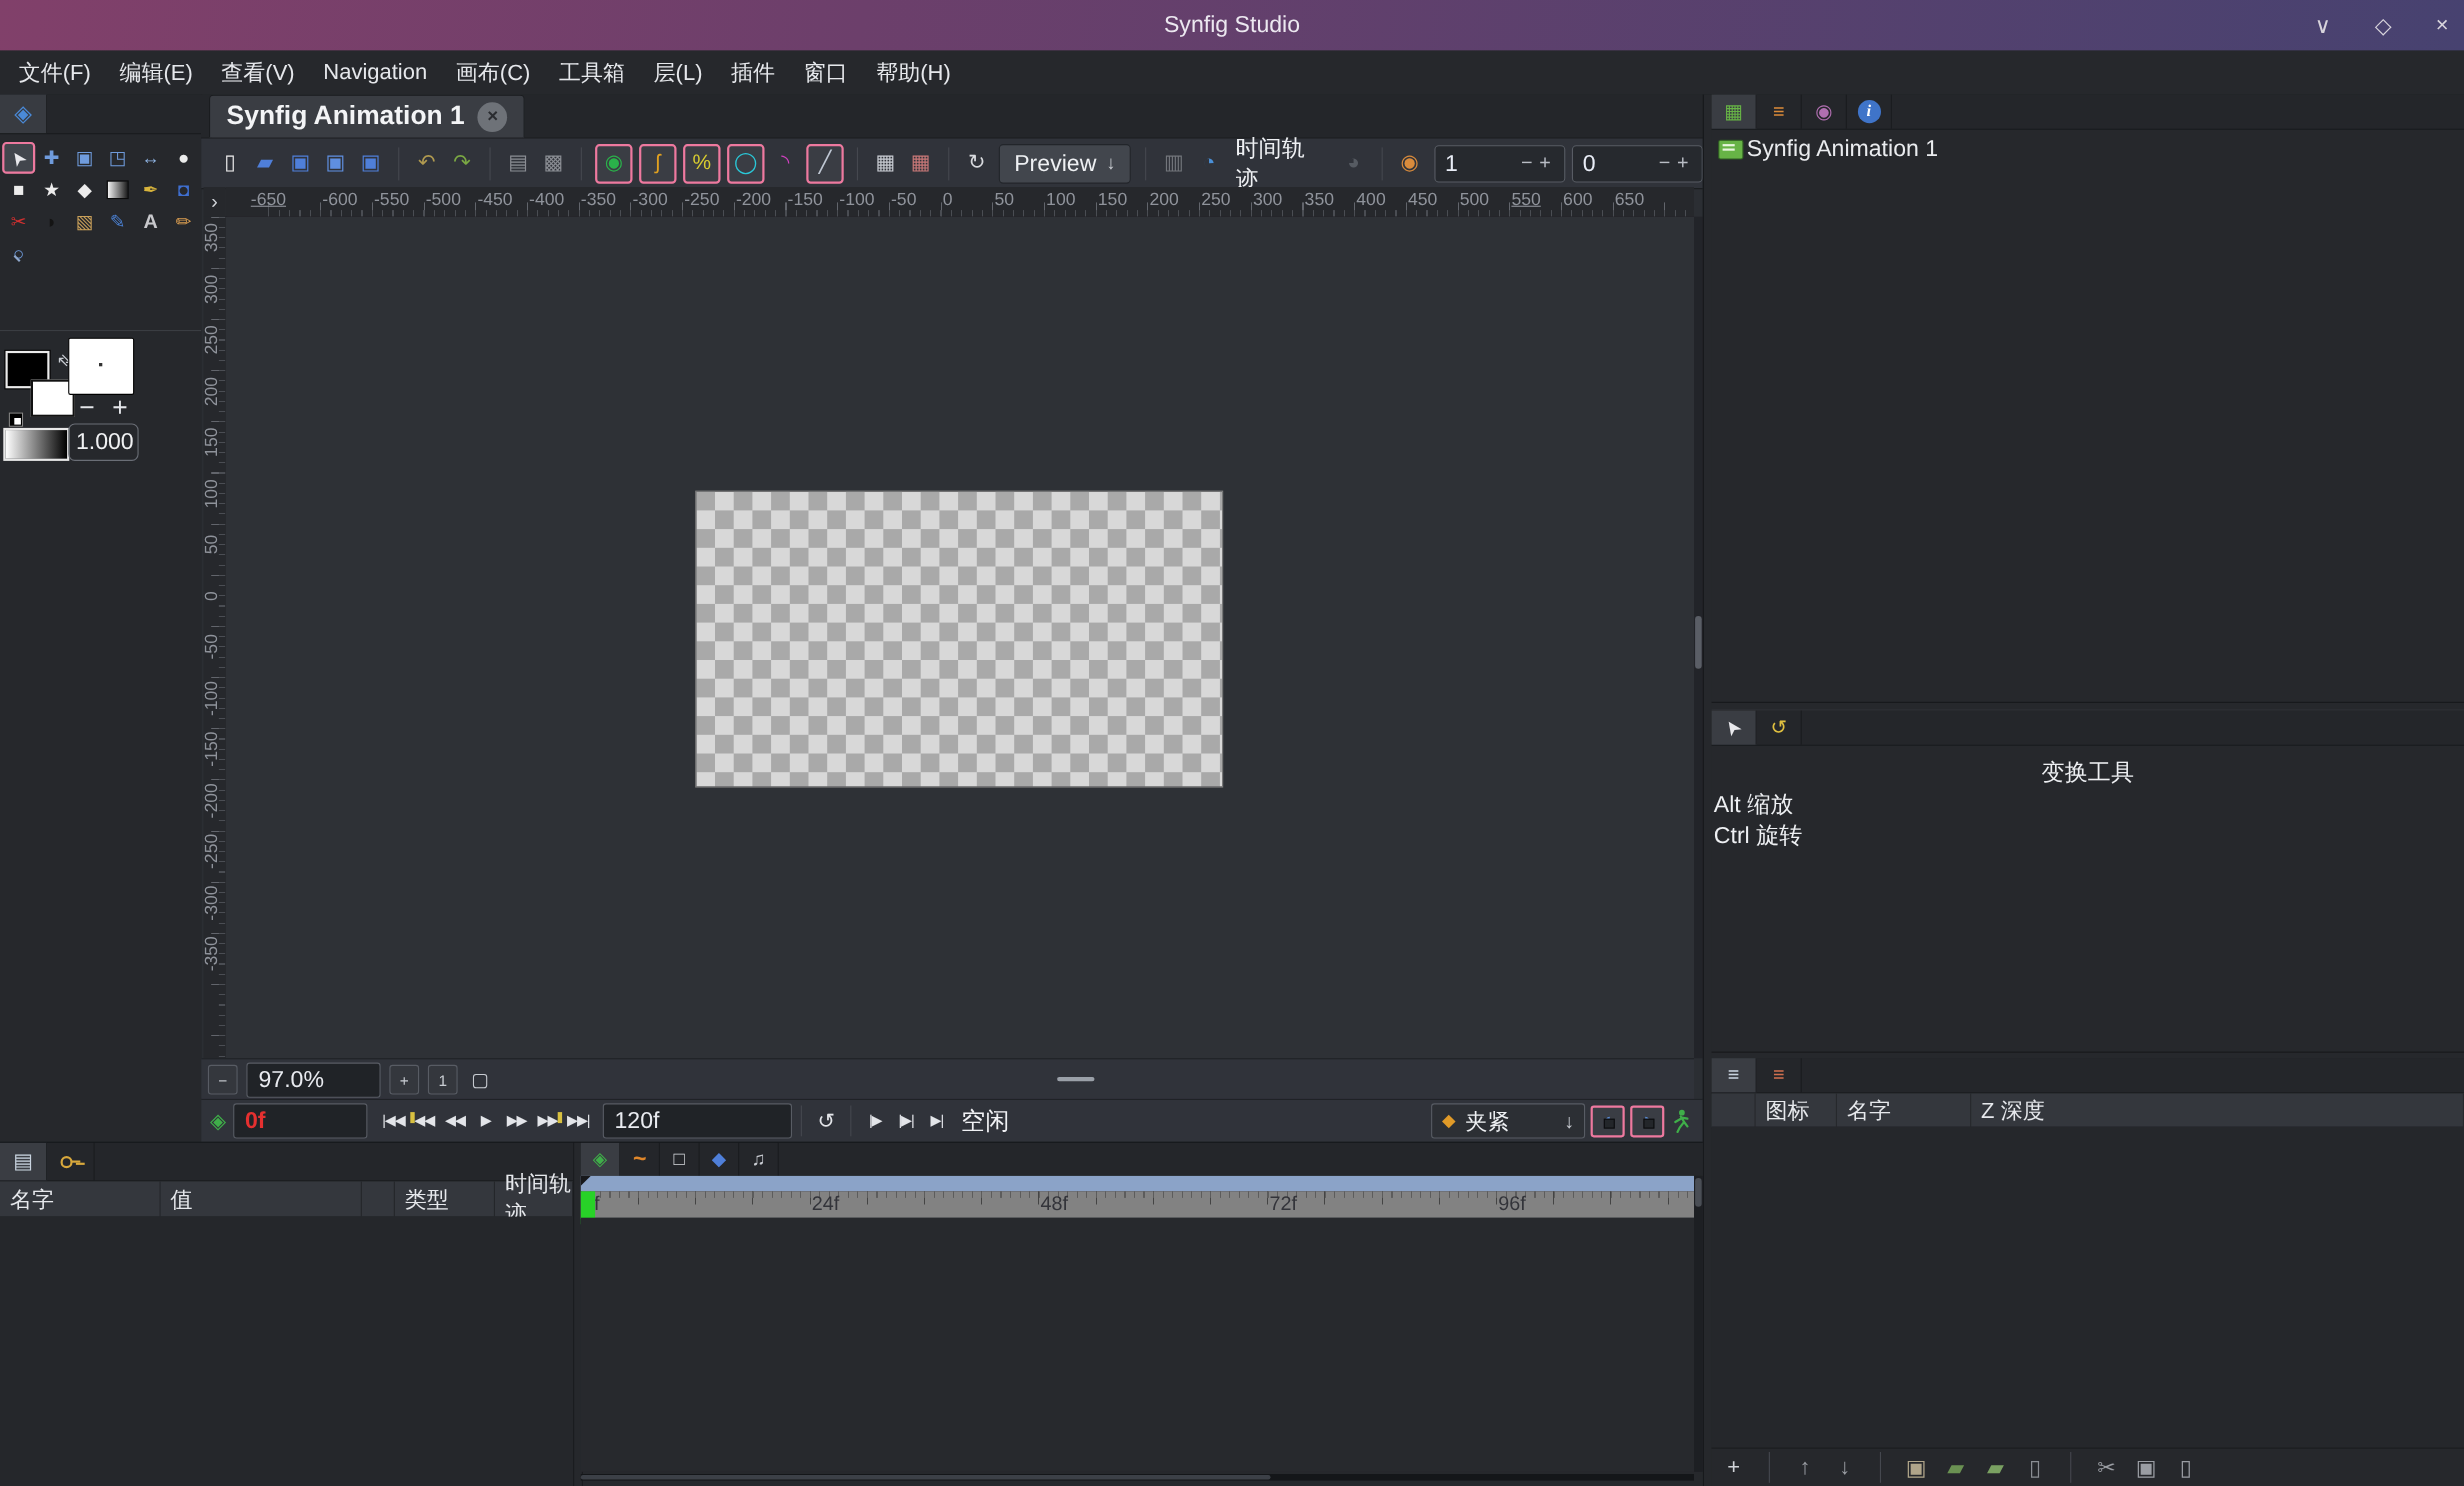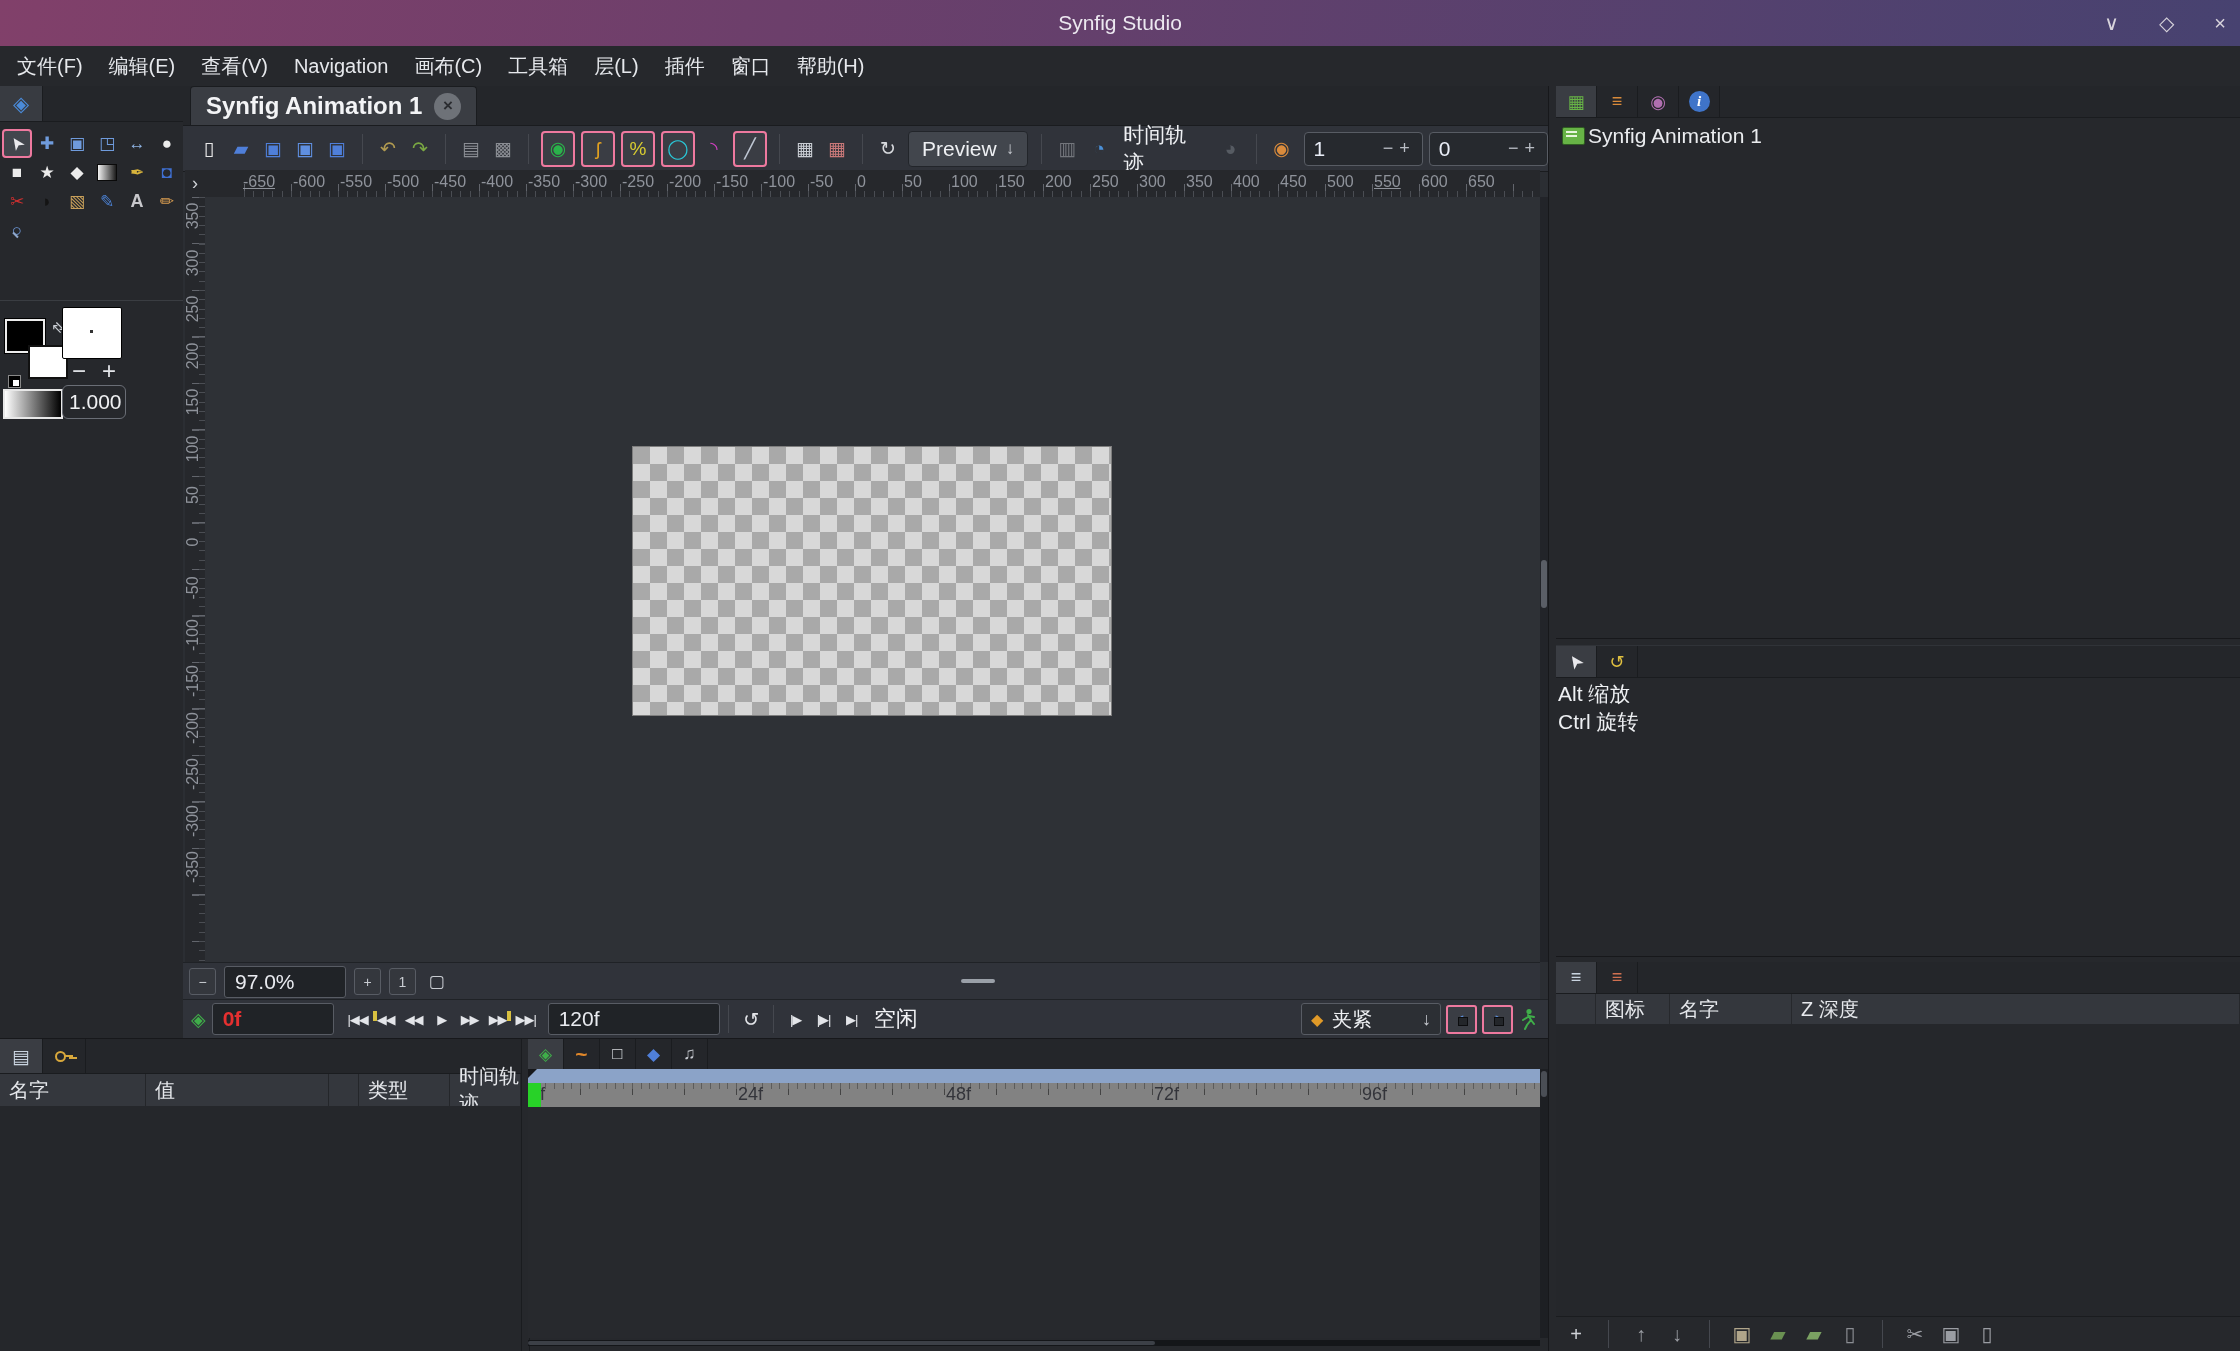--- a/index.html
+++ b/index.html
@@ -381,21 +381,21 @@
       <div class="spin">
         <span class="val">0</span>
         <span class="dec">−</span>
         <span class="inc">+</span>
       </div>
     </div>
 
     <div class="ruler-corner">›</div>
     <div class="ruler-top">
 
-    <span class="lab" style="left: 38px; text-decoration: underline;">-650</span>
+    <span class="lab" style="left: 23px; text-decoration: underline;">-650</span>
         <span class="lab" style="left: 88px;">-600</span>
         <span class="lab" style="left: 135px;">-550</span>
         <span class="lab" style="left: 182px;">-500</span>
         <span class="lab" style="left: 229px;">-450</span>
         <span class="lab" style="left: 276px;">-400</span>
         <span class="lab" style="left: 323px;">-350</span>
         <span class="lab" style="left: 370px;">-300</span>
         <span class="lab" style="left: 417px;">-250</span>
         <span class="lab" style="left: 464px;">-200</span>
         <span class="lab" style="left: 511px;">-150</span>
@@ -522,20 +522,21 @@
     <div class="rp-mid">
       <div class="rp-tabs">
 
       <div class="rp-tab selected">
             <span class="glyph cursor-rot" style="color: rgb(233, 233, 237);">➤</span>
           </div>
           <div class="rp-tab">
             <span class="glyph" style="color: rgb(224, 192, 64);">↺</span>
           </div>
         </div>
+      <div class="opt-title">变换工具</div>
       <div class="opt-lines">
 
       <div>Alt 缩放</div>
           <div>Ctrl 旋转</div>
         </div>
     </div>
 
     <div class="rp-bottom">
       <div class="rp-tabs">
 

